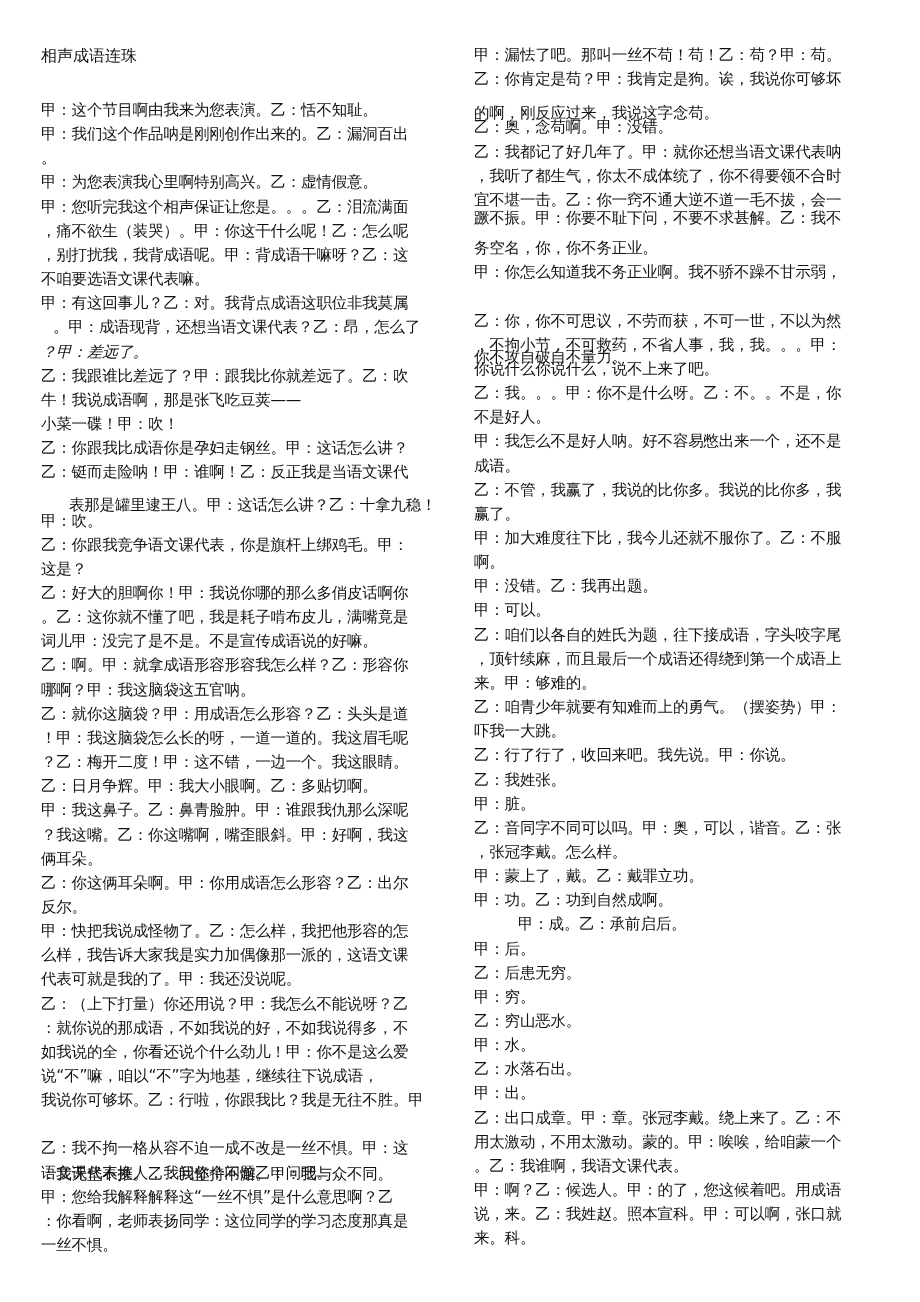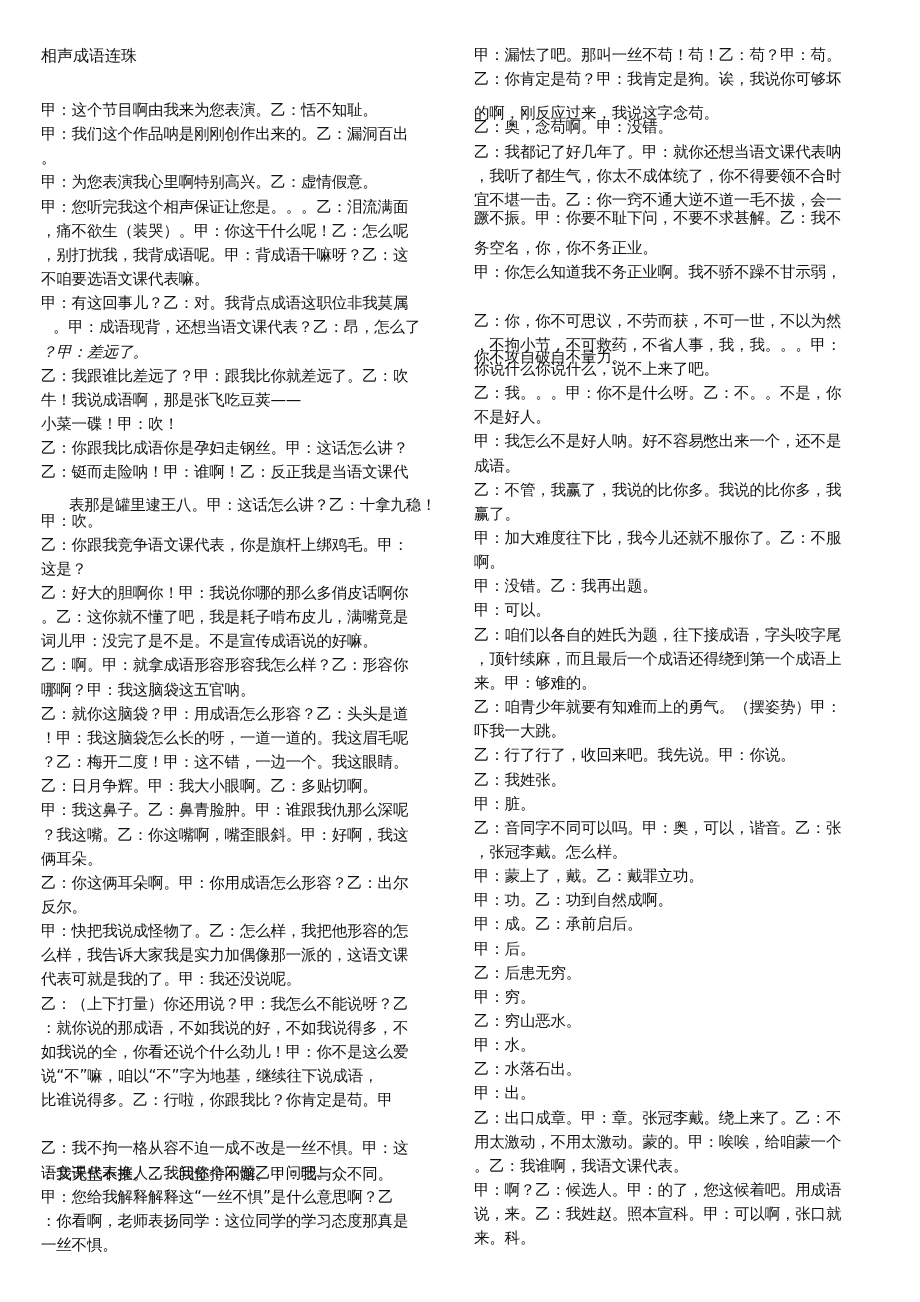--- a/index.html
+++ b/index.html
@@ -52,21 +52,21 @@
       <div class="line" style="top: 846.65px;">俩耳朵。</div>
       <div class="line" style="top: 870.8px;">乙：你这俩耳朵啊。甲：你用成语怎么形容？乙：出尔</div>
       <div class="line" style="top: 894.95px;">反尔。</div>
       <div class="line" style="top: 919.1px;">甲：快把我说成怪物了。乙：怎么样，我把他形容的怎</div>
       <div class="line" style="top: 943.25px;">么样，我告诉大家我是实力加偶像那一派的，这语文课</div>
       <div class="line" style="top: 967.4px;">代表可就是我的了。甲：我还没说呢。</div>
       <div class="line" style="top: 991.55px;">乙：（上下打量）你还用说？甲：我怎么不能说呀？乙</div>
       <div class="line" style="top: 1015.7px;">：就你说的那成语，不如我说的好，不如我说得多，不</div>
       <div class="line" style="top: 1039.85px;">如我说的全，你看还说个什么劲儿！甲：你不是这么爱</div>
       <div class="line" style="top: 1064px;">说“不”嘛，咱以“不”字为地基，继续往下说成语，</div>
-      <div class="line" style="top: 1088.15px;">比谁说得多。乙：行啦，你跟我比？你肯定是苟。甲</div>
+      <div class="line" style="top: 1088.15px;">我说你可够坏。乙：行啦，你跟我比？我是无往不胜。甲</div>
       <div class="line" style="top: 1162px;">：我无坚不摧。乙：我坚持不懈。甲：我与众不同。</div>
       <div class="line" style="top: 1136.45px;">乙：我不拘一格从容不迫一成不改是一丝不惧。甲：这</div>
       <div class="line" style="top: 1160.6px;">语文课代表换人，我问你个问题乙：问吧。</div>
       <div class="line" style="top: 1184.75px;">甲：您给我解释解释这“一丝不惧”是什么意思啊？乙</div>
       <div class="line" style="top: 1208.9px;">：你看啊，老师表扬同学：这位同学的学习态度那真是</div>
       <div class="line" style="top: 1233.05px;">一丝不惧。</div>
     </div>
   <div class="col col-right" id="col-right">
       <div class="line" style="top: 43px;">甲：漏怯了吧。那叫一丝不苟！苟！乙：苟？甲：苟。</div>
       <div class="line" style="top: 67.15px;">乙：你肯定是苟？甲：我肯定是狗。诶，我说你可够坏</div>
@@ -97,21 +97,21 @@
       <div class="line" style="top: 670.9px;">来。甲：够难的。</div>
       <div class="line" style="top: 695.05px;">乙：咱青少年就要有知难而上的勇气。（摆姿势）甲：</div>
       <div class="line" style="top: 719.2px;">吓我一大跳。</div>
       <div class="line" style="top: 743.35px;">乙：行了行了，收回来吧。我先说。甲：你说。</div>
       <div class="line" style="top: 767.5px;">乙：我姓张。</div>
       <div class="line" style="top: 791.65px;">甲：脏。</div>
       <div class="line" style="top: 815.8px;">乙：音同字不同可以吗。甲：奥，可以，谐音。乙：张</div>
       <div class="line" style="top: 839.95px;">，张冠李戴。怎么样。</div>
       <div class="line" style="top: 864.1px;">甲：蒙上了，戴。乙：戴罪立功。</div>
       <div class="line" style="top: 888.25px;">甲：功。乙：功到自然成啊。</div>
-      <div class="line" style="top: 912.4px;">甲：成。乙：承前启后。</div>
+      <div class="line" style="top: 912.4px; margin-left: 44px;">甲：成。乙：承前启后。</div>
       <div class="line" style="top: 936.55px;">甲：后。</div>
       <div class="line" style="top: 960.7px;">乙：后患无穷。</div>
       <div class="line" style="top: 984.85px;">甲：穷。</div>
       <div class="line" style="top: 1009px;">乙：穷山恶水。</div>
       <div class="line" style="top: 1033.15px;">甲：水。</div>
       <div class="line" style="top: 1057.3px;">乙：水落石出。</div>
       <div class="line" style="top: 1081.45px;">甲：出。</div>
       <div class="line" style="top: 1105.6px;">乙：出口成章。甲：章。张冠李戴。绕上来了。乙：不</div>
       <div class="line" style="top: 1129.75px;">用太激动，不用太激动。蒙的。甲：唉唉，给咱蒙一个</div>
       <div class="line" style="top: 1153.9px;">。乙：我谁啊，我语文课代表。</div>

